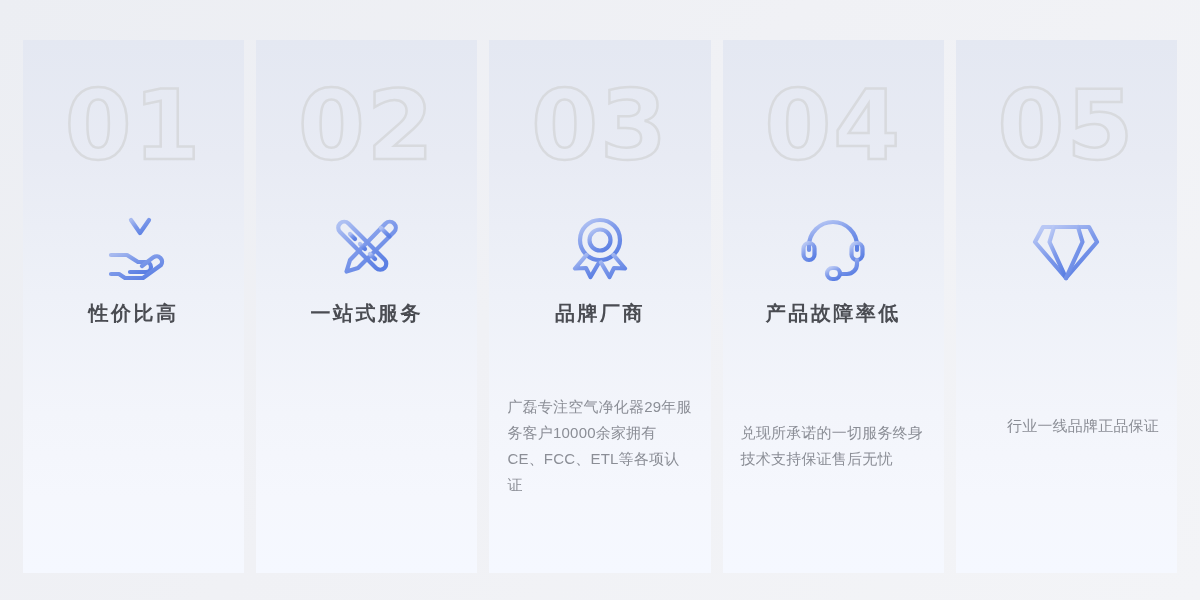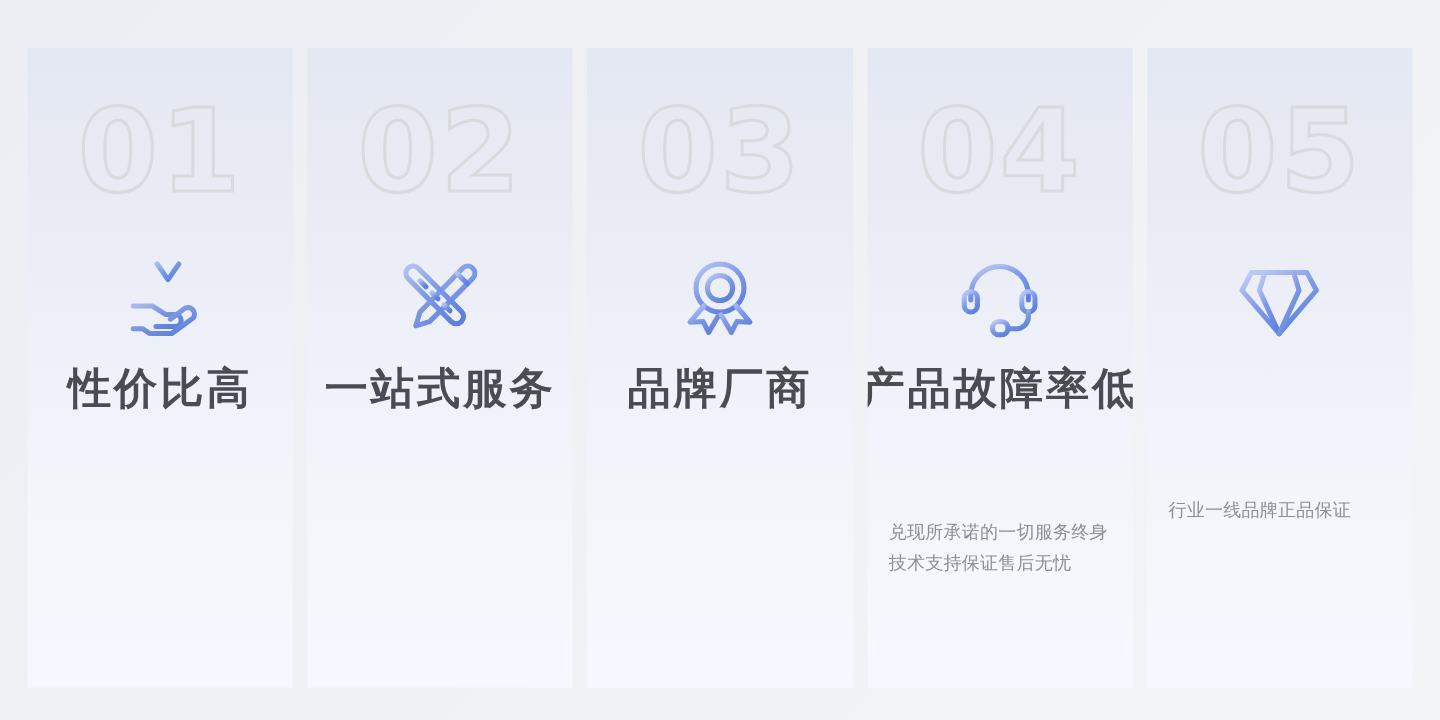--- a/index.html
+++ b/index.html
@@ -74,21 +74,21 @@
   }
   .card-icon svg {
     width: 74px;
     height: 74px;
     display: block;
   }
 
   
   .card-title {
     margin-top: 14px;
-    font-size: 36px;
+    font-size: 20px;
     font-weight: 700;
     color: #4a4c52;
     letter-spacing: 2.5px;
     text-align: center;
     white-space: nowrap;
   }
 
   
   .card-desc-wrap {
     flex: 1 1 auto;
@@ -101,21 +101,21 @@
   }
   .card-desc {
     font-size: 15px;
     line-height: 26px;
     color: #8b8e96;
     letter-spacing: 0.2px;
     text-align: left;
     width: 100%;
   }
   .card-desc.centered {
-    text-align: left;
+    text-align: right;
     font-family: Liberation Serif, serif;
   }
 </style>
 </head>
 <body>
 
 <div id="stage">
   <div id="cards">
 
     <div class="card">
@@ -183,20 +183,23 @@
           </defs>
           <g stroke="url(#g3)" stroke-width="4.2" stroke-linecap="round" stroke-linejoin="round" fill="none">
             <circle cx="37" cy="28" r="20"></circle>
             <circle cx="37" cy="28" r="10.5"></circle>
             <path d="M23.5 43 L12 56.5 L23 56 L27.5 65 L36 50.5"></path>
             <path d="M50.5 43 L62 56.5 L51 56 L46.5 65 L38 50.5"></path>
           </g>
         </svg>
       </div>
       <div class="card-title">品牌厂商</div>
+      <div class="card-desc-wrap">
+        <div class="card-desc">广磊专注空气净化器29年服务客户10000余家拥有CE、FCC、ETL等各项认证</div>
+      </div>
     </div>
 
     <div class="card">
       <div class="card-number">04</div>
       <div class="card-icon">
         <svg viewBox="0 0 74 74" fill="none" xmlns="http://www.w3.org/2000/svg">
           <defs>
             <linearGradient id="g4" x1="0.2" y1="0" x2="0.8" y2="1">
               <stop offset="0%" stop-color="#b6c6f4"></stop>
               <stop offset="45%" stop-color="#7d99ea"></stop>

